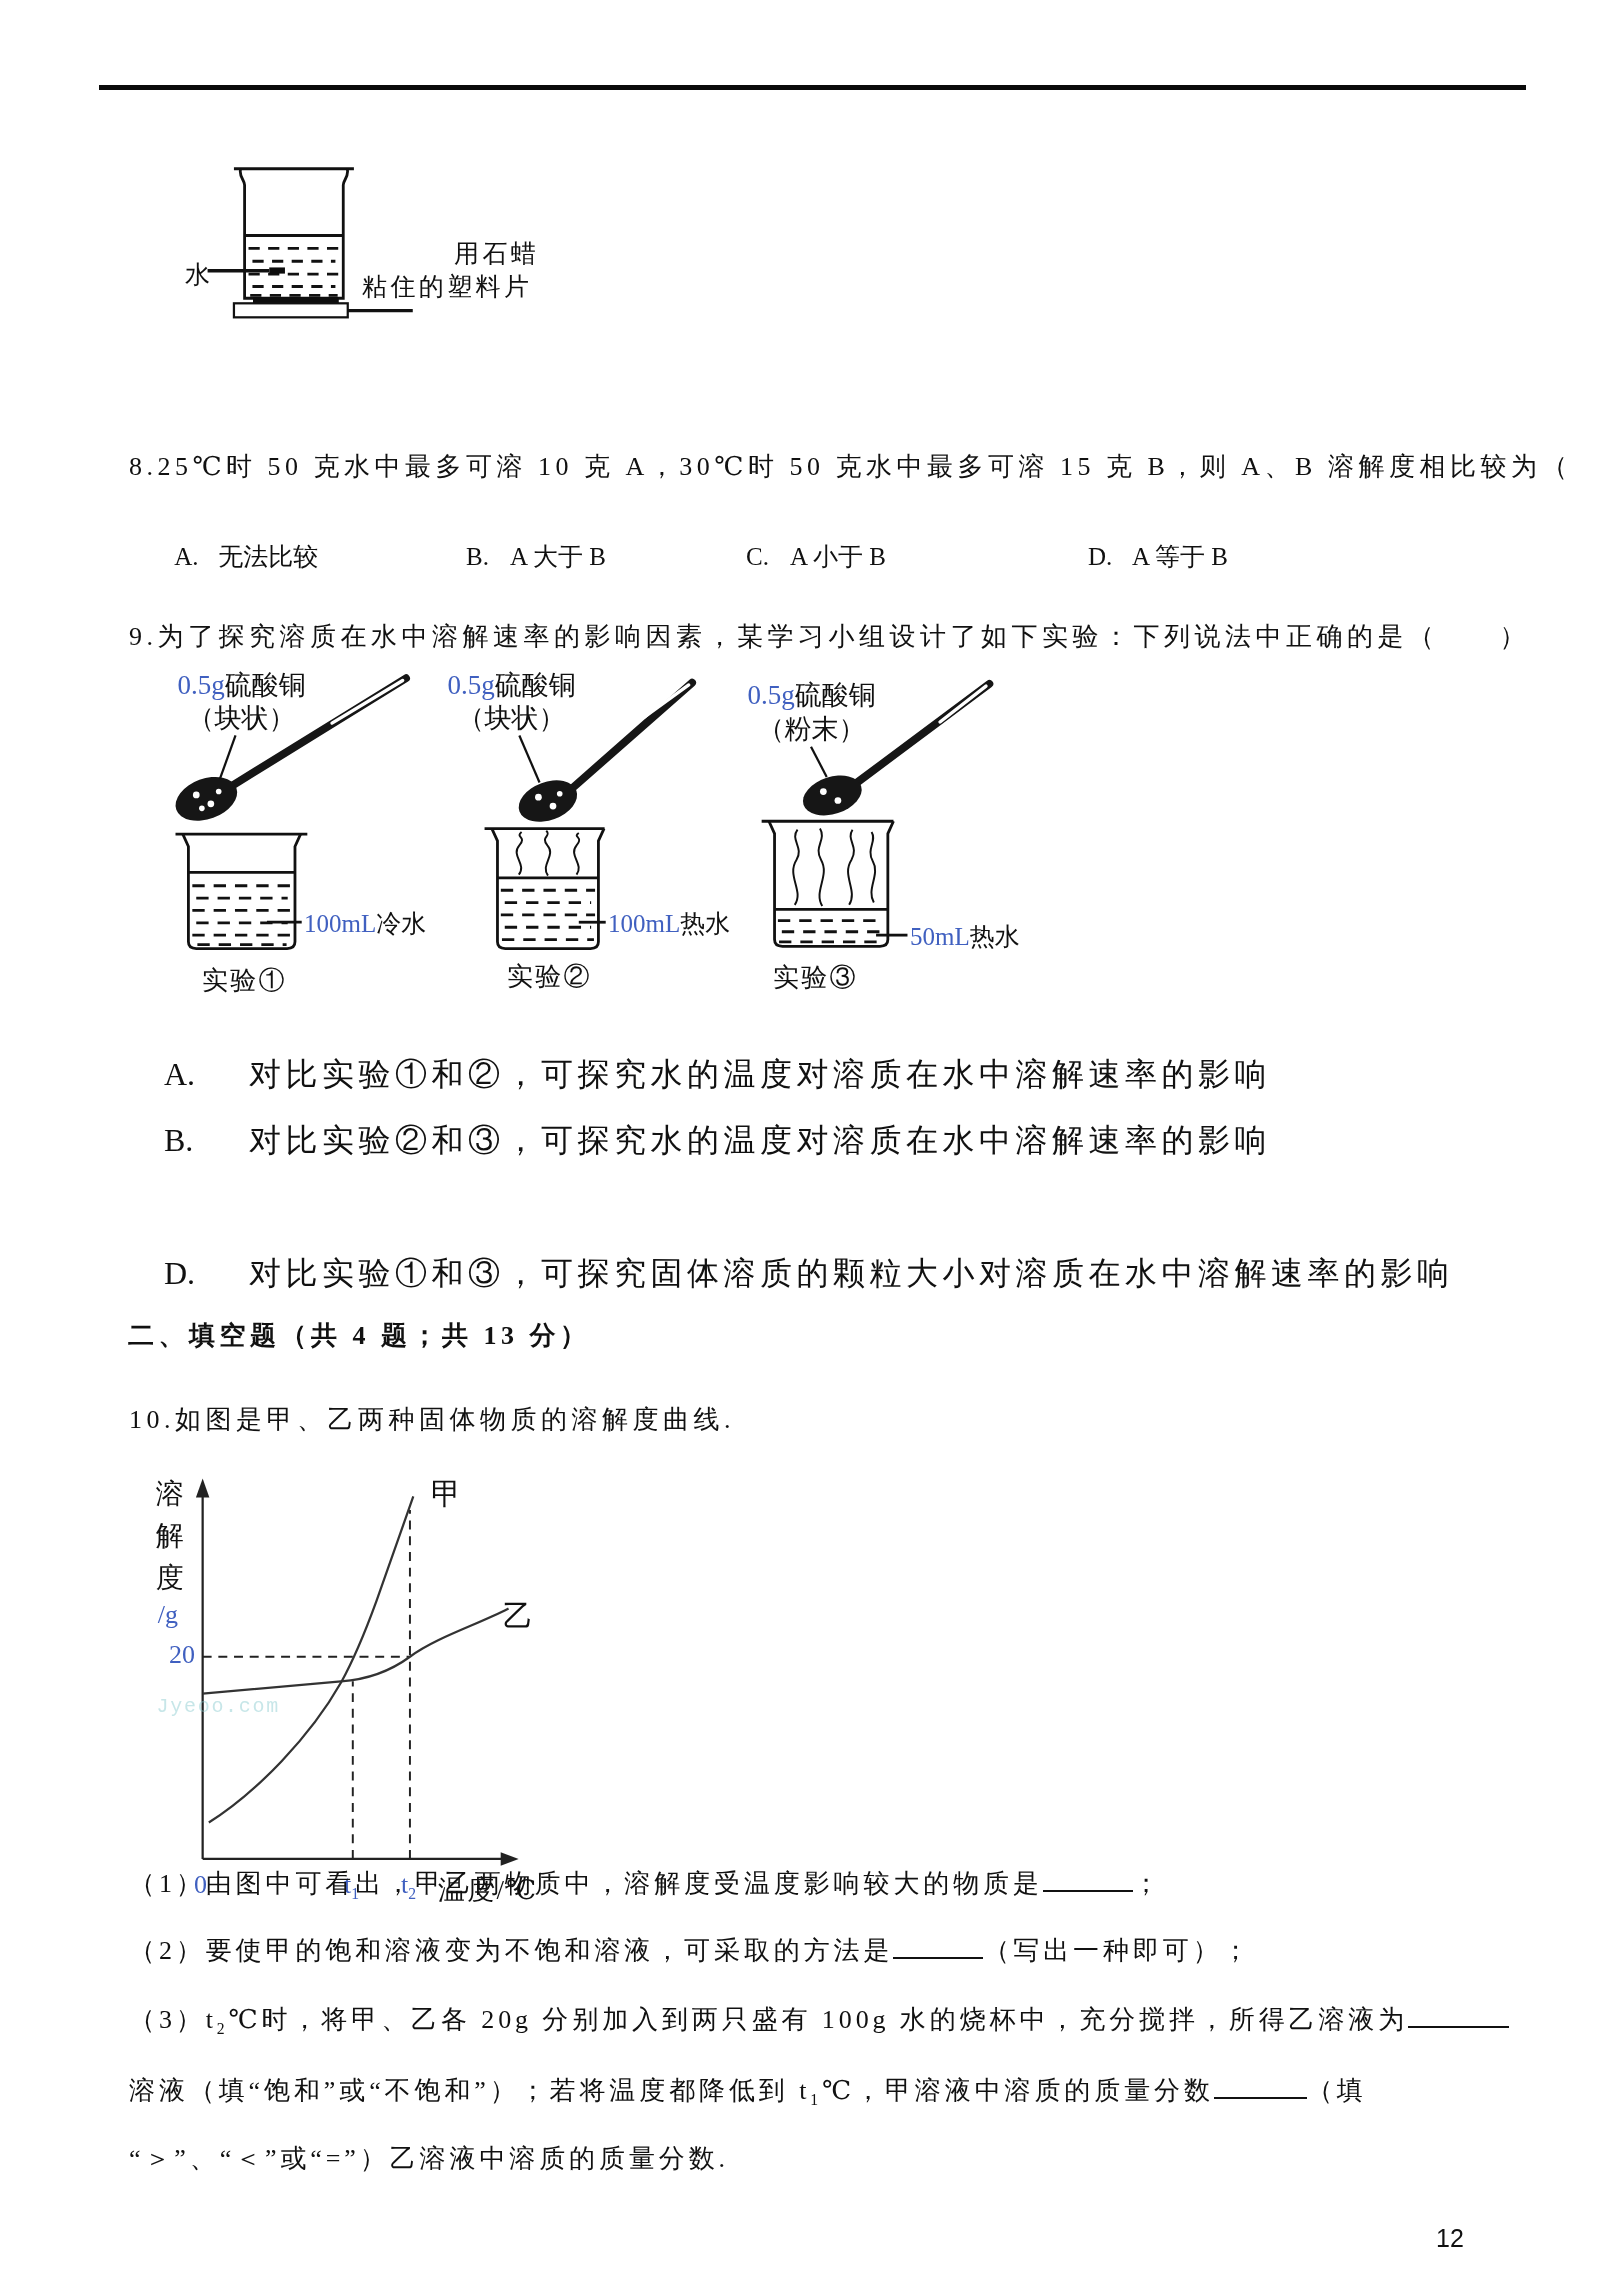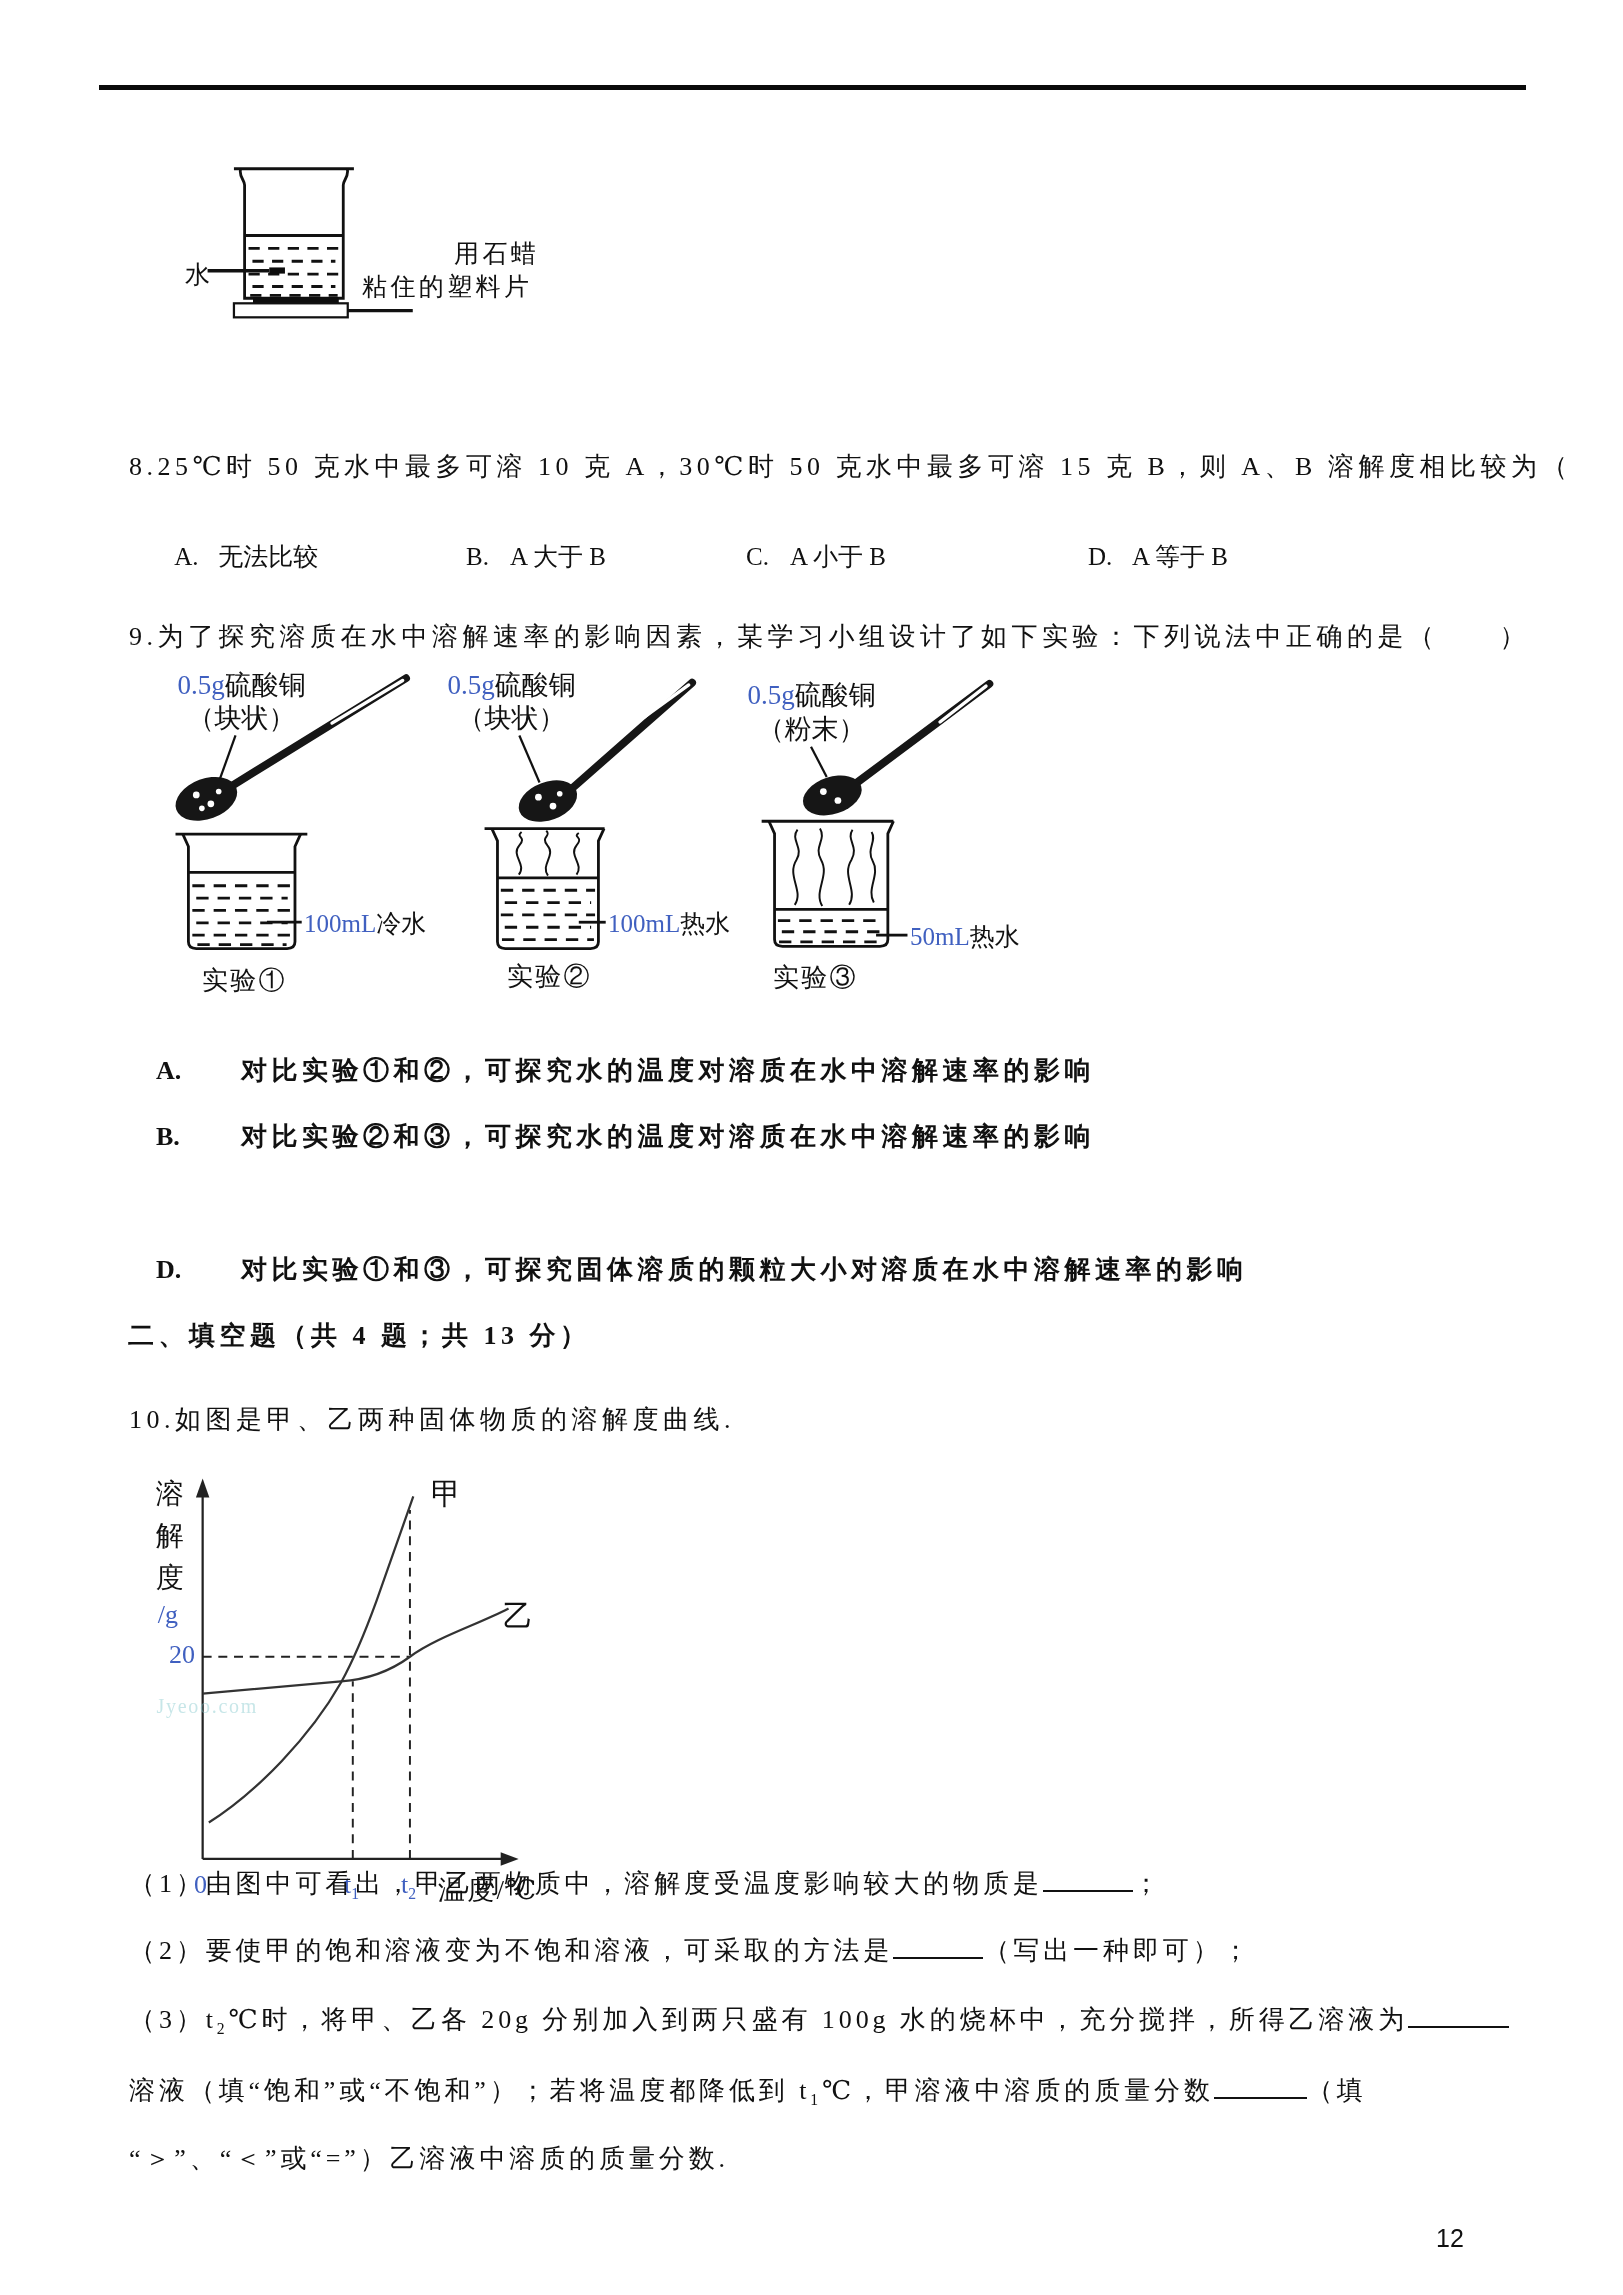--- a/index.html
+++ b/index.html
@@ -6,31 +6,31 @@
   .page{position:relative;width:1624px;height:2295px;background:#ffffff;overflow:hidden;
         font-family:"Liberation Serif","DejaVu Serif",serif;color:#111;}
   .abs{position:absolute;}
   .top-rule{position:absolute;left:99px;top:85px;width:1427px;height:5px;background:#0a0a0a;}
   .textline{position:absolute;left:129px;width:1413px;font-size:26px;letter-spacing:4.5px;
             white-space:nowrap;color:#111;}
   .lbl{position:absolute;font-size:25px;white-space:nowrap;color:#111;}
   .blue{color:#4060c0;}
   .opt{position:absolute;white-space:nowrap;font-size:25px;}
   .okey{display:inline-block;min-width:44px;}
-  .q9opt{position:absolute;left:156px;width:1374px;font-size:26px;letter-spacing:4.5px;white-space:nowrap;font-weight:bold;}
+  .q9opt{position:absolute;left:164px;width:1374px;font-size:32px;letter-spacing:4.5px;white-space:nowrap;}
   .okey9{display:inline-block;width:85px;letter-spacing:0;}
   .section-title{position:absolute;left:128px;font-size:26px;font-weight:bold;letter-spacing:4.5px;white-space:nowrap;}
   .blank{display:inline-block;border-bottom:2.8px solid #111;height:5.6px;}
   sub{font-size:15.7px;line-height:0;}
   .caption{position:absolute;font-size:26px;letter-spacing:2.2px;white-space:nowrap;}
   .rlabel{position:absolute;text-align:center;font-size:27px;white-space:nowrap;}
   .ylabel{position:absolute;width:33px;font-size:28px;line-height:42px;word-break:break-all;text-align:center;}
   .glabel{position:absolute;white-space:nowrap;}
   .watermark{position:absolute;font-size:20px;letter-spacing:1.7px;color:rgba(130,200,205,0.45);
-             font-family:Liberation Serif, serif;}
+             font-family:Liberation Mono, monospace;}
   .pagenum{position:absolute;left:1436px;top:2224px;font-size:25px;
            font-family:"Liberation Sans","DejaVu Sans",sans-serif;}
   svg{position:absolute;left:0;top:0;}
   svg *{vector-effect:none;}
 </style>
 </head>
 <body>
 
 <div class="page">
 

